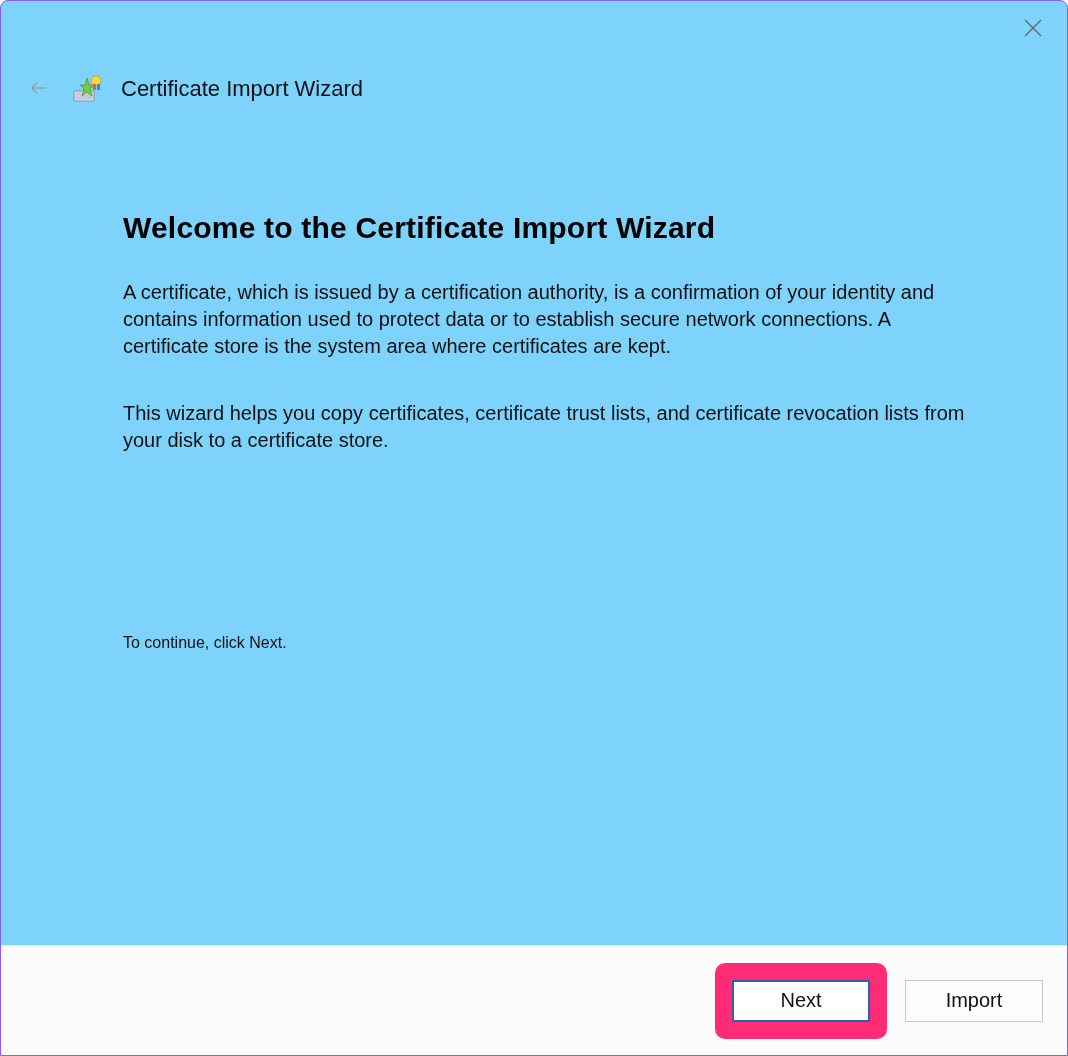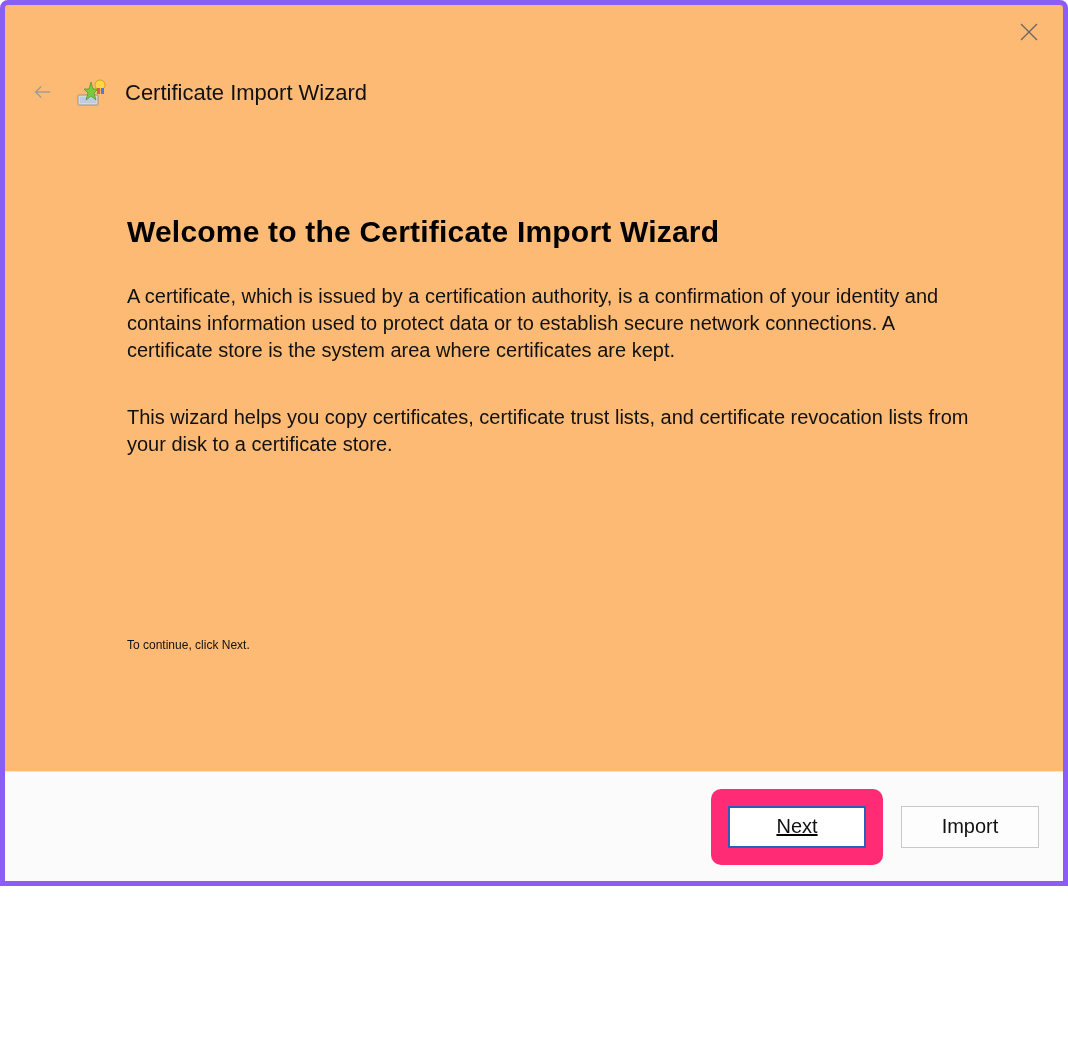--- a/index.html
+++ b/index.html
@@ -10,24 +10,24 @@
     body {
       font-family: "Segoe UI", Tahoma, Geneva, sans-serif;
       background: #ffffff;
       width: 1068px;
       height: 1056px;
       overflow: hidden;
       position: relative;
     }
     .window {
       width: 1068px;
-      height: 886px;
-      background: #fdba74;
+      height: 1056px;
+      background: #7dd3fc;
       position: relative;
-      border: 5px solid #8b5cf6;
+      border: 1px solid #8b5cf6;
       border-radius: 8px 8px 0 0;
     }
     .close-button {
       position: absolute;
       top: 12px;
       right: 18px;
       width: 32px;
       height: 32px;
       display: flex;
       align-items: center;
@@ -98,21 +98,21 @@
       margin-bottom: 34px;
       letter-spacing: 0.2px;
     }
     .para {
       font-size: 20px;
       line-height: 1.35;
       color: #111;
       margin-bottom: 40px;
     }
     .continue-text {
-      font-size: 12px;
+      font-size: 16px;
       color: #111;
       margin-top: 180px;
     }
     .footer {
       position: absolute;
       bottom: 0;
       left: 0;
       right: 0;
       height: 110px;
       background: #fbfbfb;
@@ -121,21 +121,20 @@
       align-items: center;
       justify-content: flex-end;
       padding-right: 24px;
       gap: 18px;
     }
     .highlight-wrap {
       background: #ff2b74;
       padding: 17px;
       border-radius: 10px;
       display: inline-flex;
-      text-decoration: underline;
     }
     .btn {
       min-width: 138px;
       height: 42px;
       background: #fdfdfd;
       border: 1px solid #c8c8c8;
       font-size: 20px;
       color: #111;
       cursor: pointer;
       display: flex;

